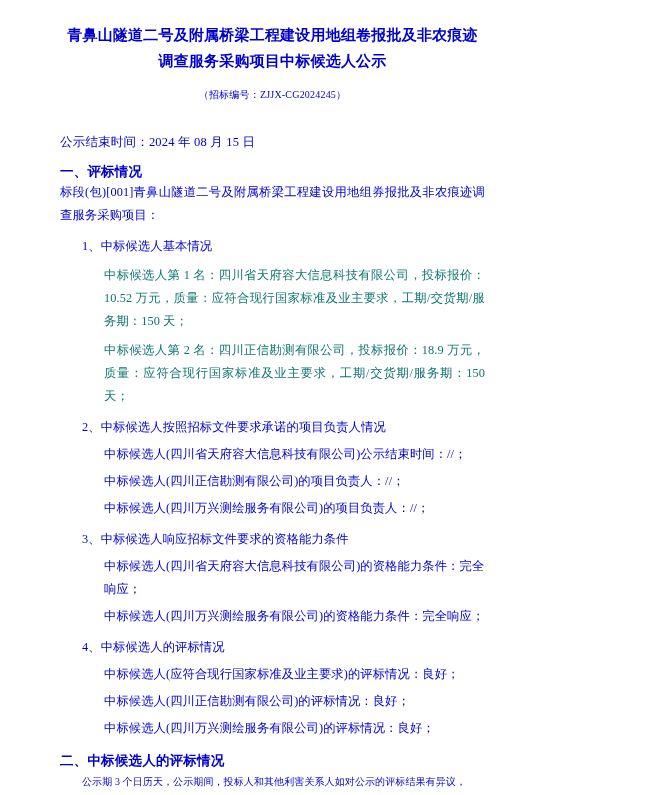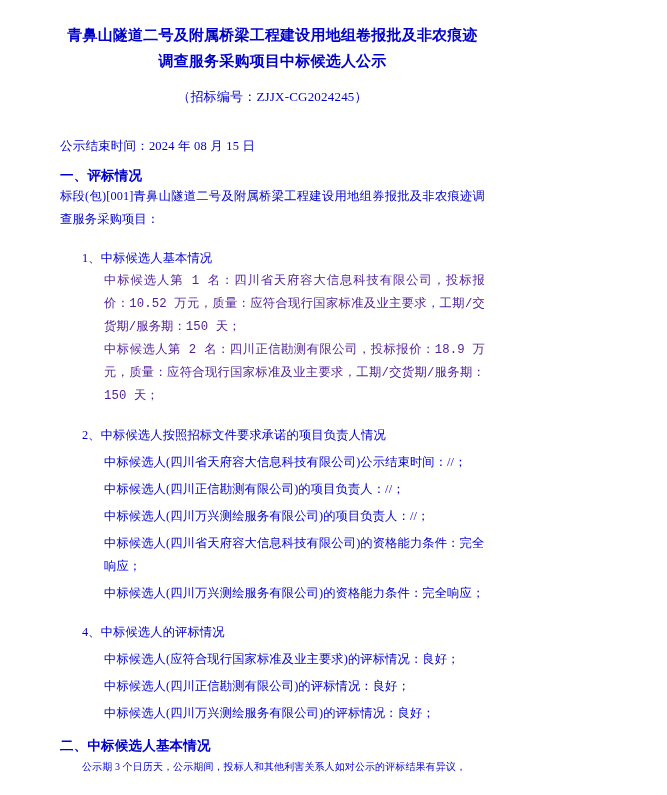--- a/index.html
+++ b/index.html
@@ -24,21 +24,21 @@
   .doc-title {
     font-size: 15px;
     font-weight: bold;
     text-align: center;
     line-height: 26px;
     letter-spacing: 0.2px;
     color: #0000cc;
     margin: 4px 0 0 0;
   }
   .doc-subtitle {
-    font-size: 13px;
+    font-size: 10px;
     text-align: center;
     margin-top: 14px;
     color: #0000cc;
     letter-spacing: 0.2px;
   }
   .meta-line {
     font-size: 12.5px;
     margin-top: 32px;
     color: #0000cc;
     letter-spacing: 0.2px;
@@ -56,40 +56,39 @@
     color: #0000cc;
     text-align: justify;
     letter-spacing: 0.1px;
   }
   .indent-1 { text-indent: 0; }
   .numbered {
     font-size: 12.3px;
     line-height: 23px;
     color: #0000cc;
     padding-left: 22px;
-    margin-top: 16px;
+    margin-top: 8px;
     letter-spacing: 0.1px;
   }
   .sub {
     font-size: 12.3px;
     line-height: 23px;
     color: #0000cc;
     padding-left: 44px;
     margin-top: 4px;
     letter-spacing: 0.1px;
   }
   .blocktext {
     font-size: 12.3px;
     line-height: 23px;
-    color: #4c1d95;
+    color: #0f766e;
     padding-left: 44px;
-    margin-top: 0;
+    margin-top: 6px;
     text-align: justify;
     letter-spacing: 0.1px;
-    font-family: Liberation Mono, monospace;
   }
   .last-para {
     font-size: 10px;
     line-height: 23px;
     color: #0000cc;
     padding-left: 22px;
     text-align: justify;
     letter-spacing: 0.1px;
   }
 </style>
@@ -111,24 +110,25 @@
   <div class="numbered">1、中标候选人基本情况</div>
 
   <div class="blocktext">中标候选人第 1 名：四川省天府容大信息科技有限公司，投标报价：10.52 万元，质量：应符合现行国家标准及业主要求，工期/交货期/服务期：150 天；</div>
   <div class="blocktext">中标候选人第 2 名：四川正信勘测有限公司，投标报价：18.9 万元，质量：应符合现行国家标准及业主要求，工期/交货期/服务期：150 天；</div>
 
   <div class="numbered">2、中标候选人按照招标文件要求承诺的项目负责人情况</div>
   <div class="sub">中标候选人(四川省天府容大信息科技有限公司)公示结束时间：//；</div>
   <div class="sub">中标候选人(四川正信勘测有限公司)的项目负责人：//；</div>
   <div class="sub">中标候选人(四川万兴测绘服务有限公司)的项目负责人：//；</div>
 
+  <div class="numbered">3、中标候选人响应招标文件要求的资格能力条件</div>
   <div class="sub">中标候选人(四川省天府容大信息科技有限公司)的资格能力条件：完全响应；</div>
   <div class="sub">中标候选人(四川万兴测绘服务有限公司)的资格能力条件：完全响应；</div>
 
   <div class="numbered">4、中标候选人的评标情况</div>
   <div class="sub">中标候选人(应符合现行国家标准及业主要求)的评标情况：良好；</div>
   <div class="sub">中标候选人(四川正信勘测有限公司)的评标情况：良好；</div>
   <div class="sub">中标候选人(四川万兴测绘服务有限公司)的评标情况：良好；</div>
 
-  <div class="section-heading">二、中标候选人基本情况</div>
+  <div class="section-heading">二、中标候选人的评标情况</div>
   <div class="last-para">公示期 3 个日历天，公示期间，投标人和其他利害关系人如对公示的评标结果有异议，</div>
 
 </div>
 
 </body></html>

